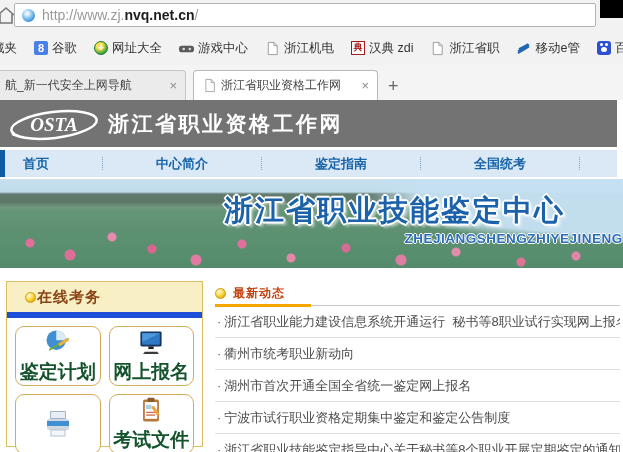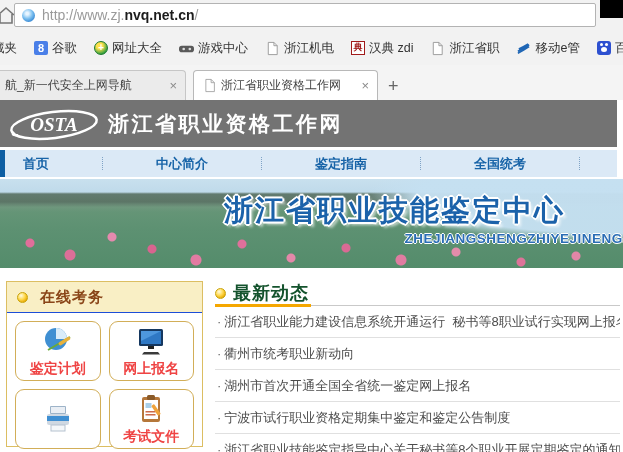--- a/index.html
+++ b/index.html
@@ -65,29 +65,29 @@
   }
   .ban-title{position:absolute;right:58px;top:12px;font-size:29px;font-weight:700;color:#1b62aa;letter-spacing:2px;
     text-shadow:-2px 0 #fff,2px 0 #fff,0 -2px #fff,0 2px #fff,-1px -1px #fff,1px 1px #fff,1px -1px #fff,-1px 1px #fff,3px 3px 3px rgba(255,255,255,.7);}
   .ban-sub{position:absolute;right:-4px;top:52px;font-size:13.5px;font-weight:700;color:#2a6db5;letter-spacing:0.5px;
     text-shadow:-1px 0 #fff,1px 0 #fff,0 -1px #fff,0 1px #fff;}
 
   
   .ball{width:11px;height:11px;border-radius:50%;flex:none;background:radial-gradient(circle at 35% 30%, #fffbe0, #ffd84d 45%, #e8a800 80%, #c88f00);border:1px solid #c9a30a;box-sizing:border-box;}
 
   .sidebox{position:absolute;left:6px;top:281px;width:197px;height:166px;border:1px solid #dcbe62;background:#fff;box-sizing:border-box;}
-  .sidehead{height:30px;background:#f9efc5;border-bottom:1px solid #1d4ed8;display:flex;align-items:center;gap:12px;padding-left:10px;}
+  .sidehead{height:30px;background:#f9efc5;border-bottom:6px solid #1d4ed8;display:flex;align-items:center;gap:1px;padding-left:18px;}
   .sidehead .t{font-size:15px;font-weight:700;color:#8a4619;letter-spacing:1px;}
   .btngrid{display:grid;grid-template-columns:1fr 1fr;gap:8px;padding:8px;}
   .obtn{border:1px solid #d2ae58;border-radius:9px;background:#fff;height:58px;display:flex;flex-direction:column;align-items:center;justify-content:center;gap:2px;cursor:pointer;}
-  .obtn .lbl{font-size:14px;font-weight:700;color:#ef4444;}
+  .obtn .lbl{font-size:19px;font-weight:700;color:#14532d;}
 
   .news{position:absolute;left:215px;top:281px;width:405px;}
   .newshead{display:flex;align-items:center;gap:7px;height:24px;border-bottom:1px solid #c9c9c9;position:relative;}
-  .newshead .t{font-size:18px;font-weight:700;color:#14532d;letter-spacing:1px;}
+  .newshead .t{font-size:12px;font-weight:700;color:#c2410c;letter-spacing:1px;}
   .newshead:after{content:"";position:absolute;left:0;bottom:-2px;width:96px;height:3px;background:#f5a700;}
   .nitem{font-size:13px;color:#4c4c4c;border-bottom:1px solid #e0e0e0;padding:7px 0 6px 2px;white-space:pre;overflow:hidden;cursor:pointer;}
   .nitem .dot{color:#666;margin-right:3px;}
 </style>
 </head>
 <body>
 
 <div class="screen">
 
   <div class="chrome-top">

